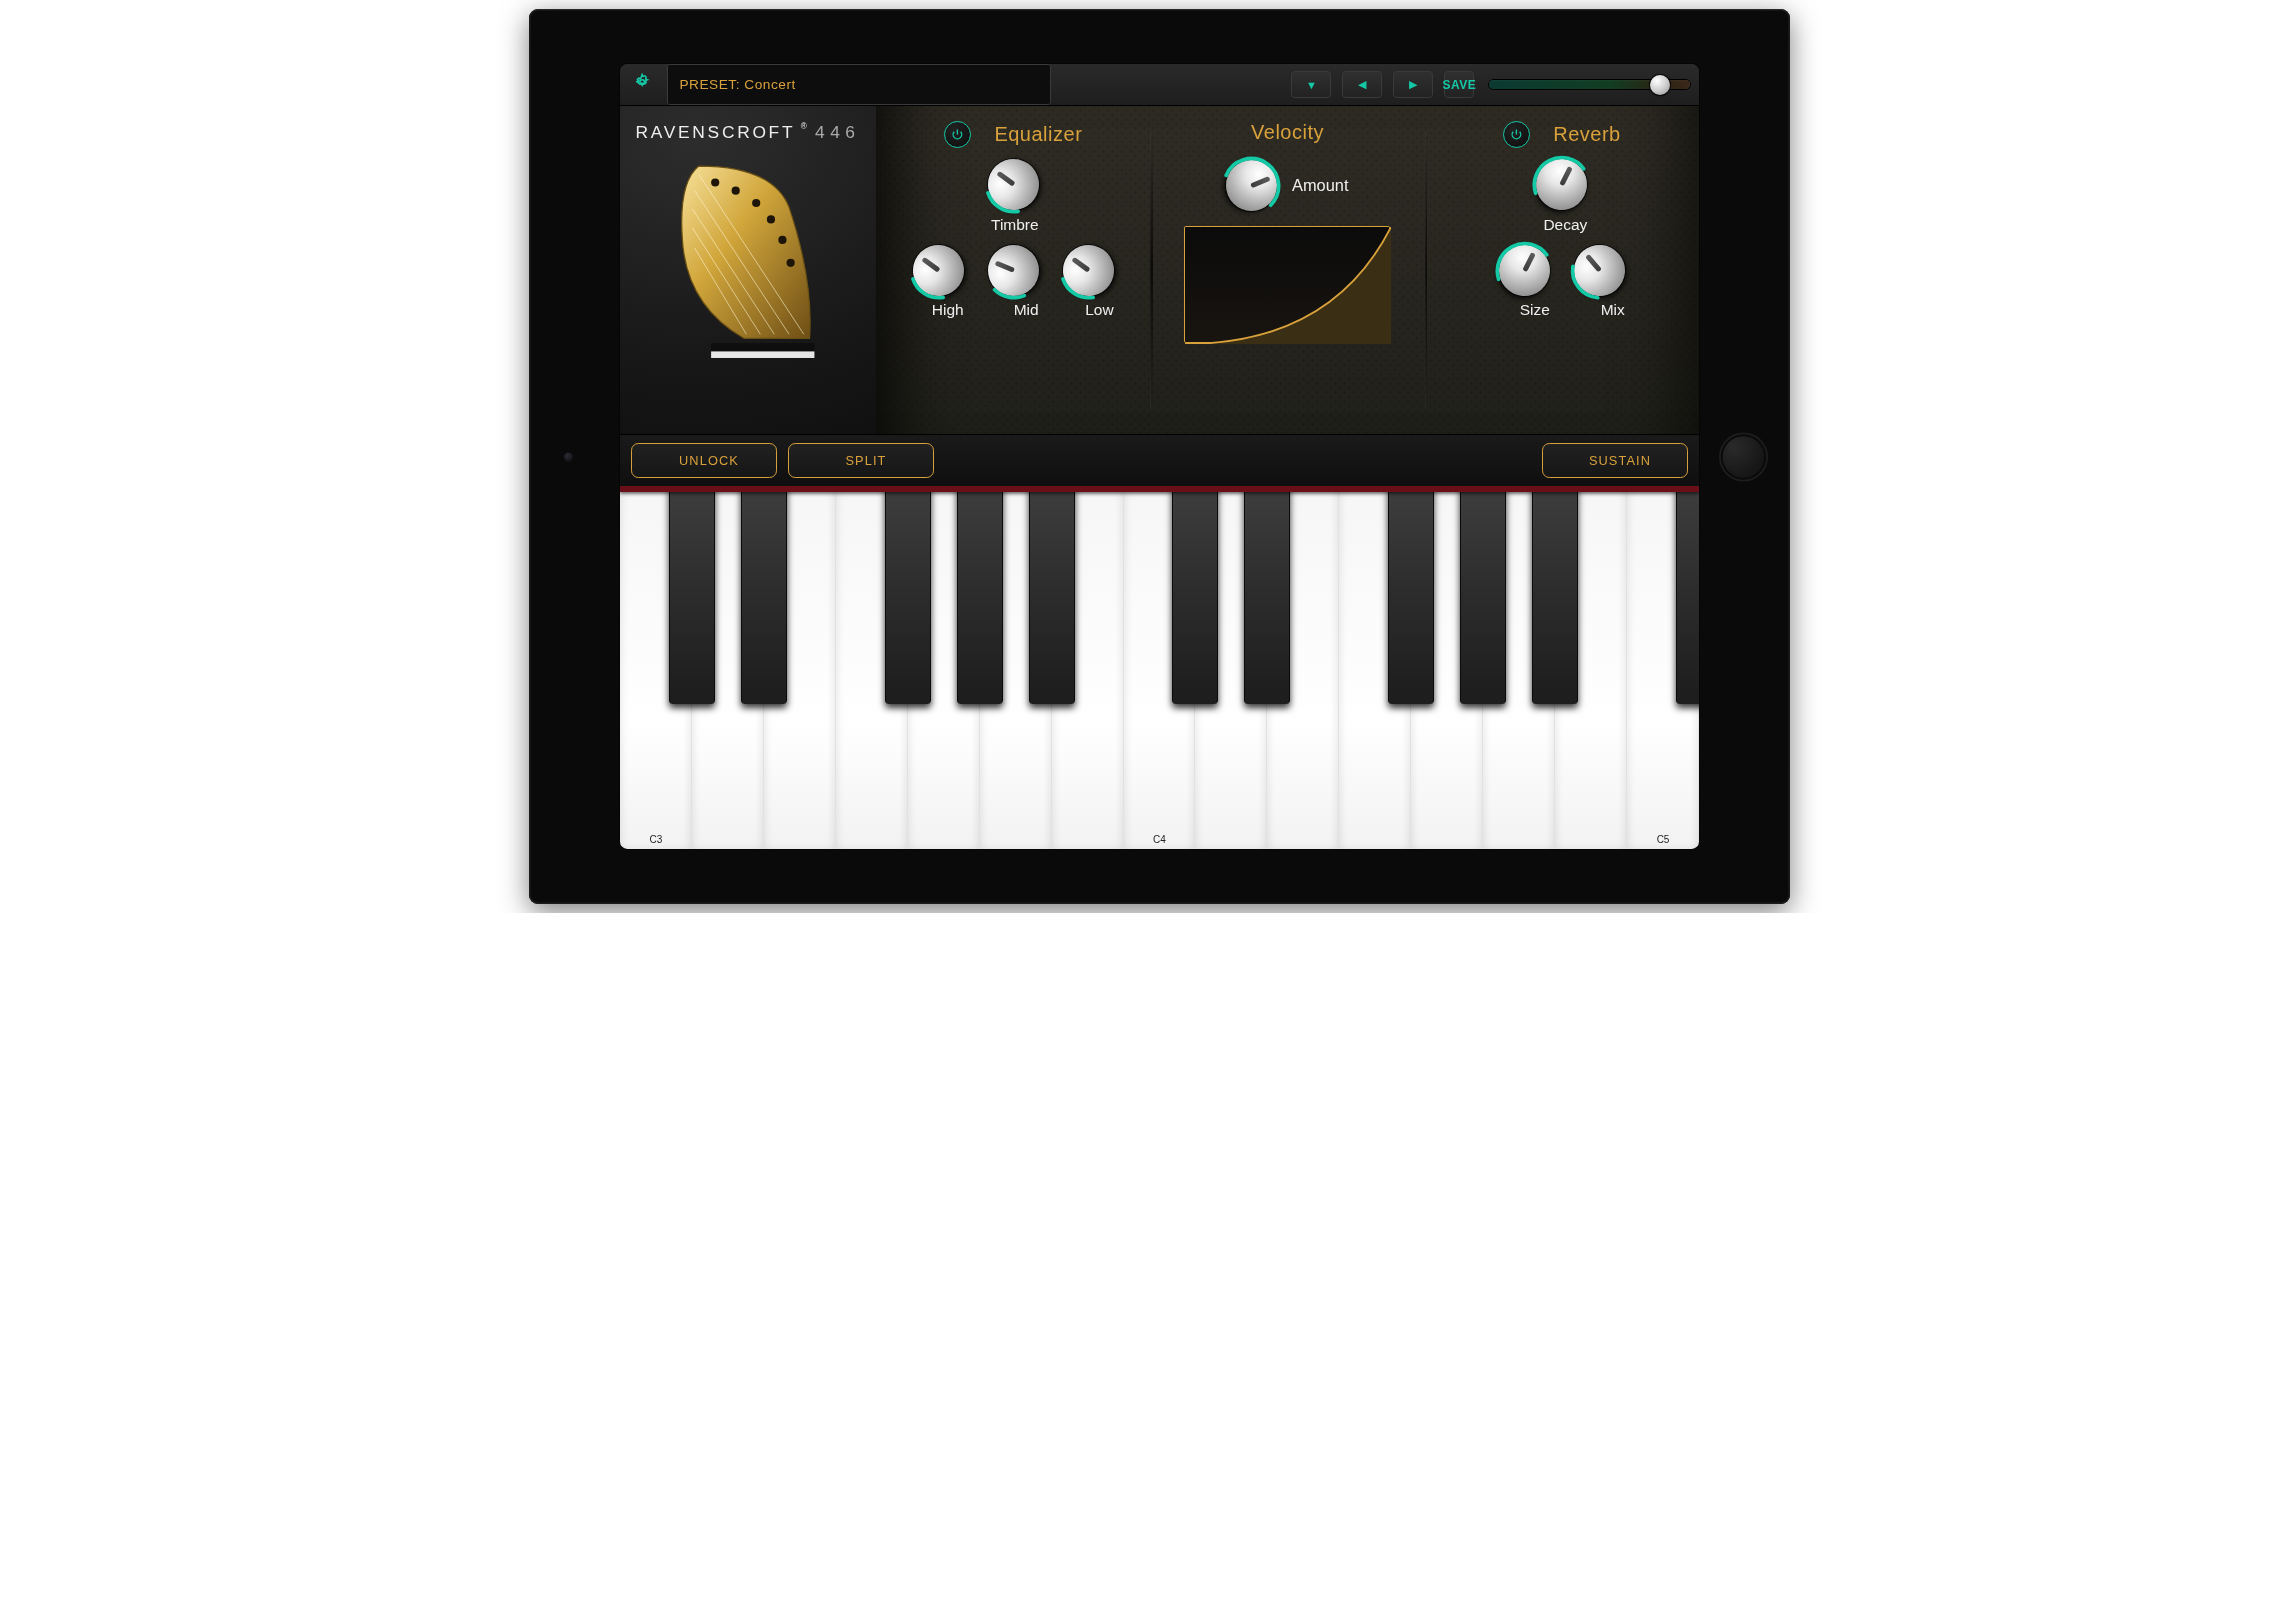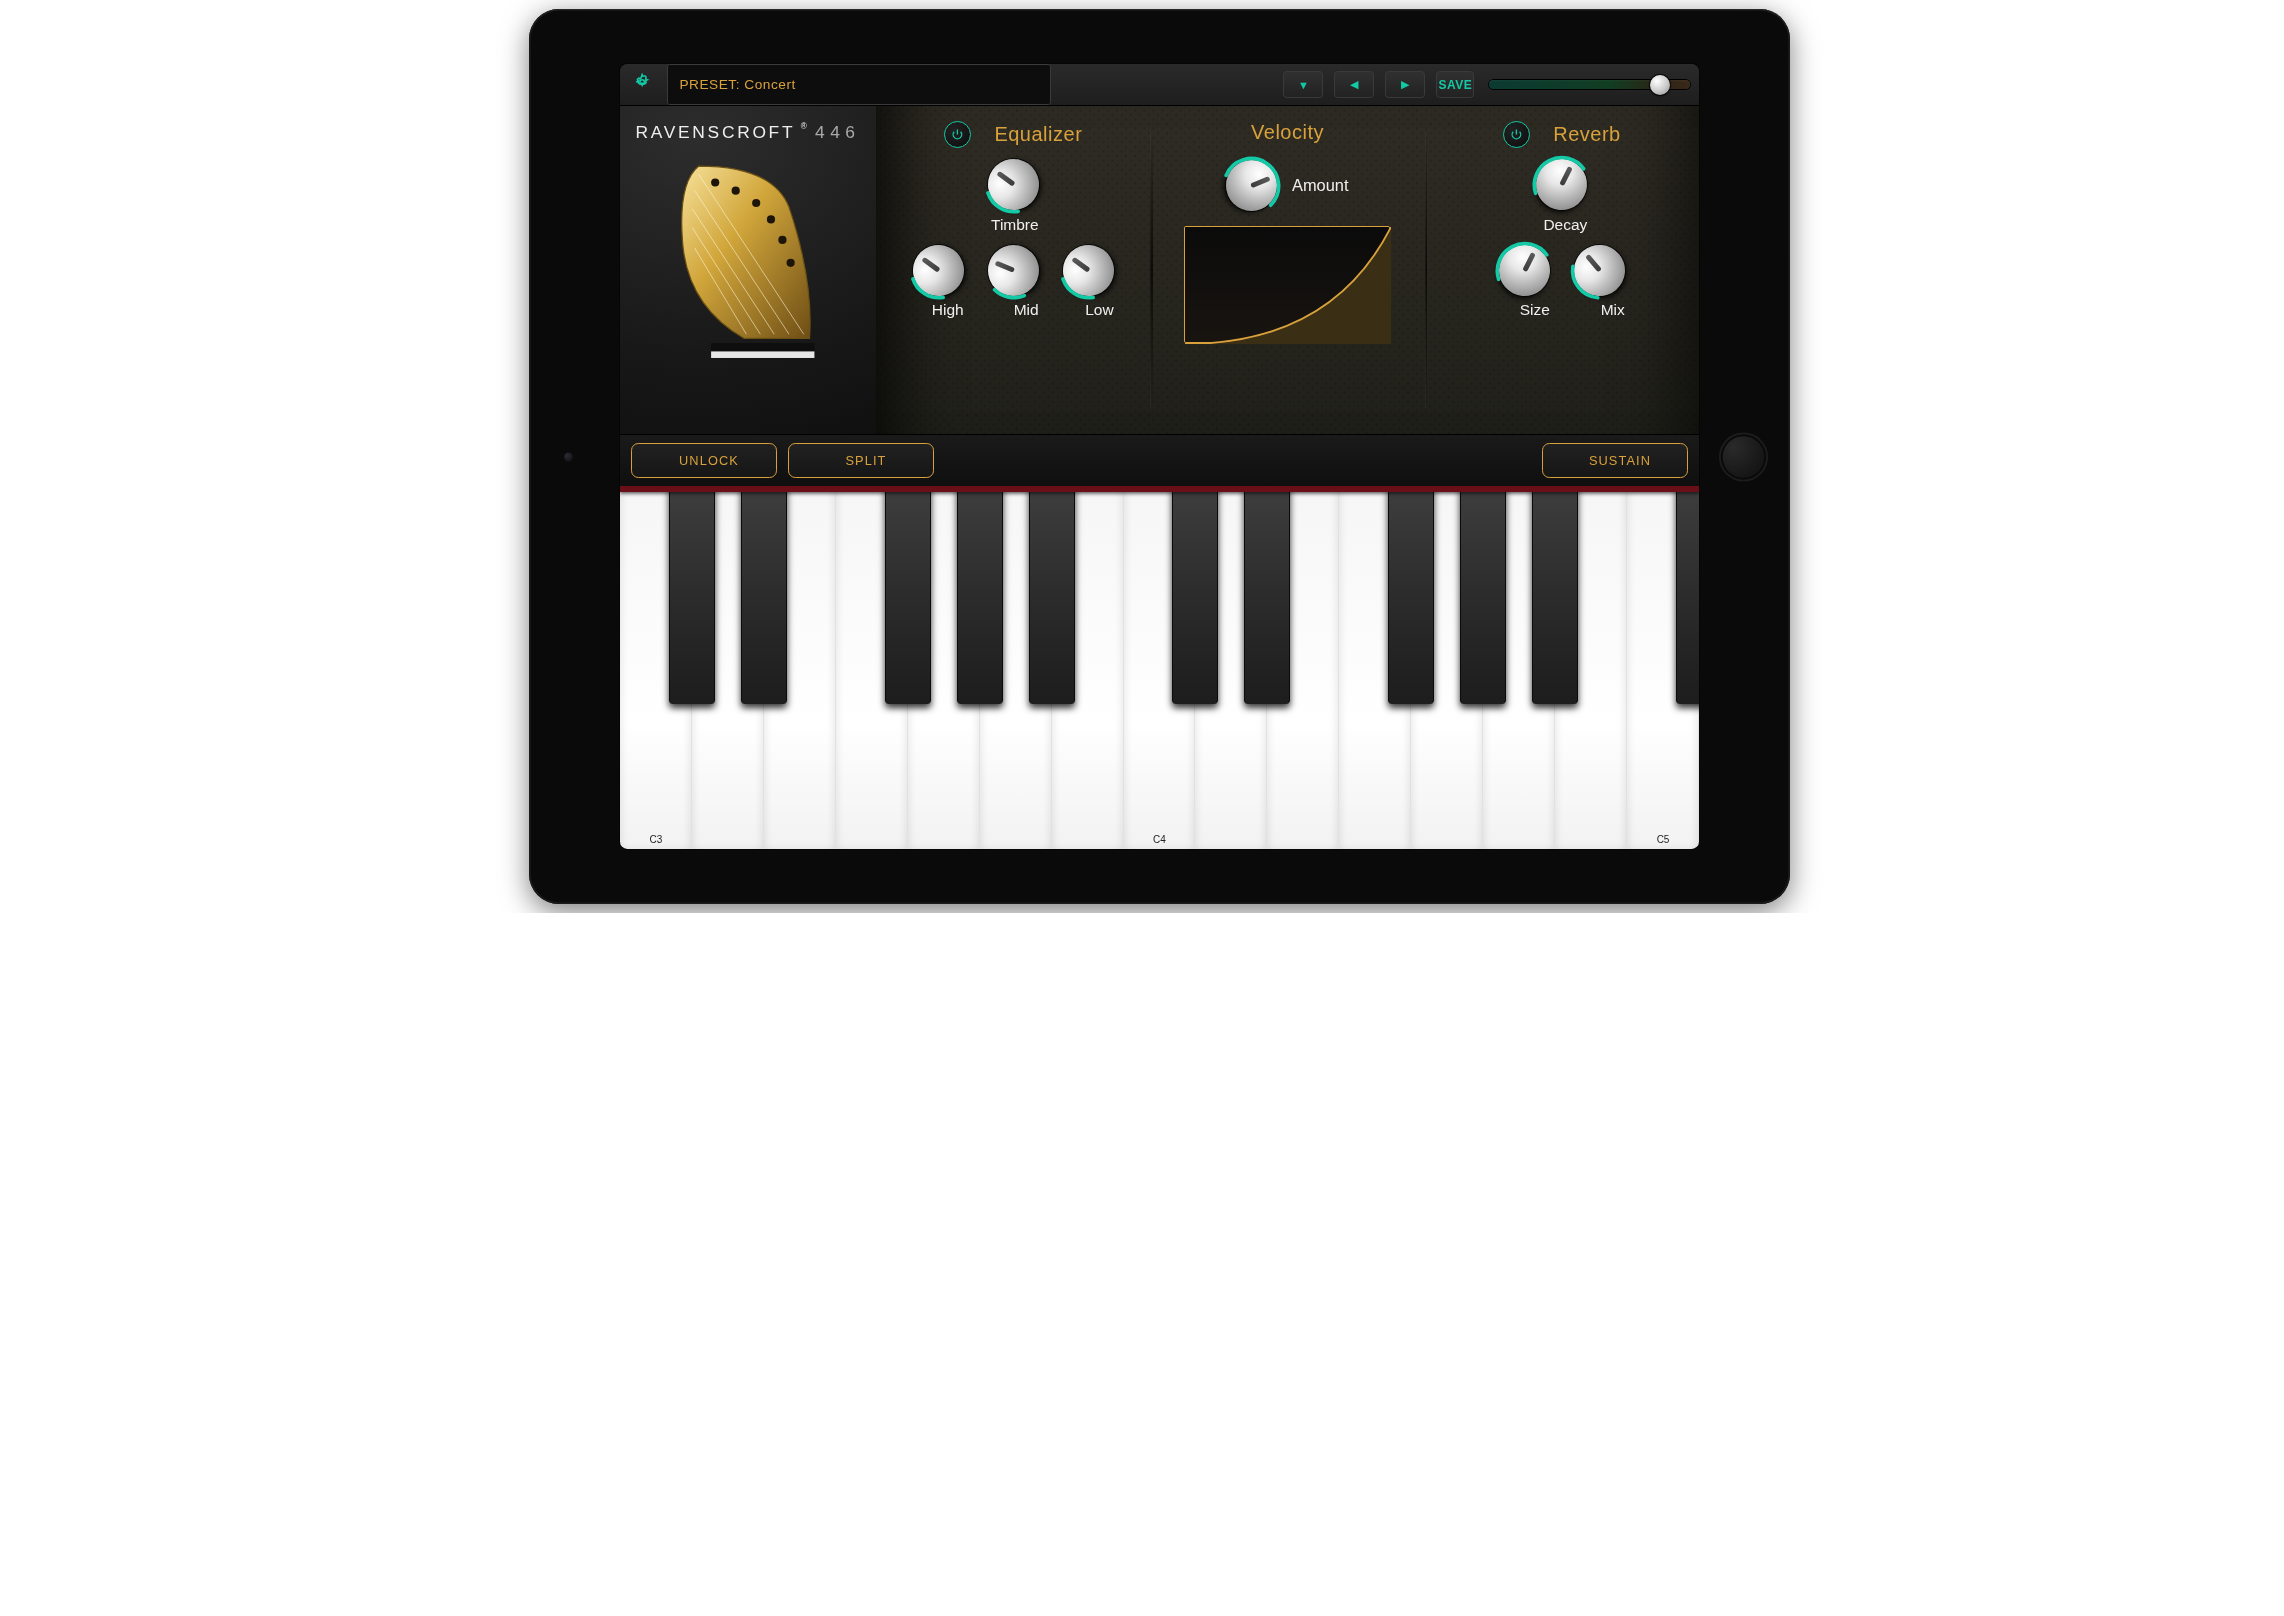--- a/index.html
+++ b/index.html
@@ -11,21 +11,21 @@
   --white:#efefef;
   --leather:#2b2922;
 }
 *{box-sizing:border-box;}
 html,body{margin:0;padding:0;background:#fff;font-family:Helvetica,Arial,sans-serif;}
 body{display:flex;align-items:flex-start;justify-content:center;padding:9.1px;}
 
 .tablet{
   width:1261px;height:895px;
   background:var(--bezel);
-  border-radius:30px;
+  border-radius:9px;
   padding:55px 91px;
   position:relative;
   box-shadow:0 0.9px 0 rgba(255,255,255,.06) inset, 0 0 0 1.8px #1a1a1a inset, 0 7.3px 27.4px rgba(0,0,0,.5);
   margin-left:35px;
 }
 .cam{position:absolute;left:35px;top:50%;transform:translateY(-50%);width:9.1px;height:9.1px;border-radius:50%;background:radial-gradient(circle at 35% 35%,#2b2b33,#0b0b0e);}
 .home{position:absolute;right:22px;top:50%;transform:translateY(-50%);width:49px;height:49px;border-radius:50%;background:radial-gradient(circle at 30% 30%,#2a2a2a,#0b0b0b);box-shadow:0 0 0 1.8px #1d1d1d inset,0 0 0 3.7px #0a0a0a inset;}
 .screen{
   width:100%;height:100%;
   background:linear-gradient(#111,#0d0d0d);
@@ -53,21 +53,21 @@
   cursor:pointer;
 }
 .toolbar .spacer{flex:1}
 .tool-btn{
   width:40px;height:27.4px;display:flex;align-items:center;justify-content:center;
   background:linear-gradient(#303030,#222);
   border:0.9px solid #3a3a3a;border-radius:3.7px;
   color:var(--teal);font-size:12.8px;cursor:pointer;margin-left:3.7px;
 }
 .tool-btn.triangle{font-size:11px}
-.save{width:38px;color:var(--teal);font-weight:600;letter-spacing:0.5px;font-size:12px;}
+.save{width:30px;color:var(--teal);font-weight:600;letter-spacing:0.5px;font-size:12px;}
 .volume-track{
   flex:0 0 201px;height:16.4px;position:relative;margin-left:7.3px;
   display:flex;align-items:center;
 }
 .volume-track .track{
   width:100%;height:9.1px;border-radius:4.6px;
   background:linear-gradient(to right,#0b3a32,#113d22 60%,#2b2413 85%,#3b281b);
   box-shadow:0 0 0 0.9px #000,0 0.9px 1.8px rgba(255,255,255,.05) inset;
 }
 .volume-track .thumb{

